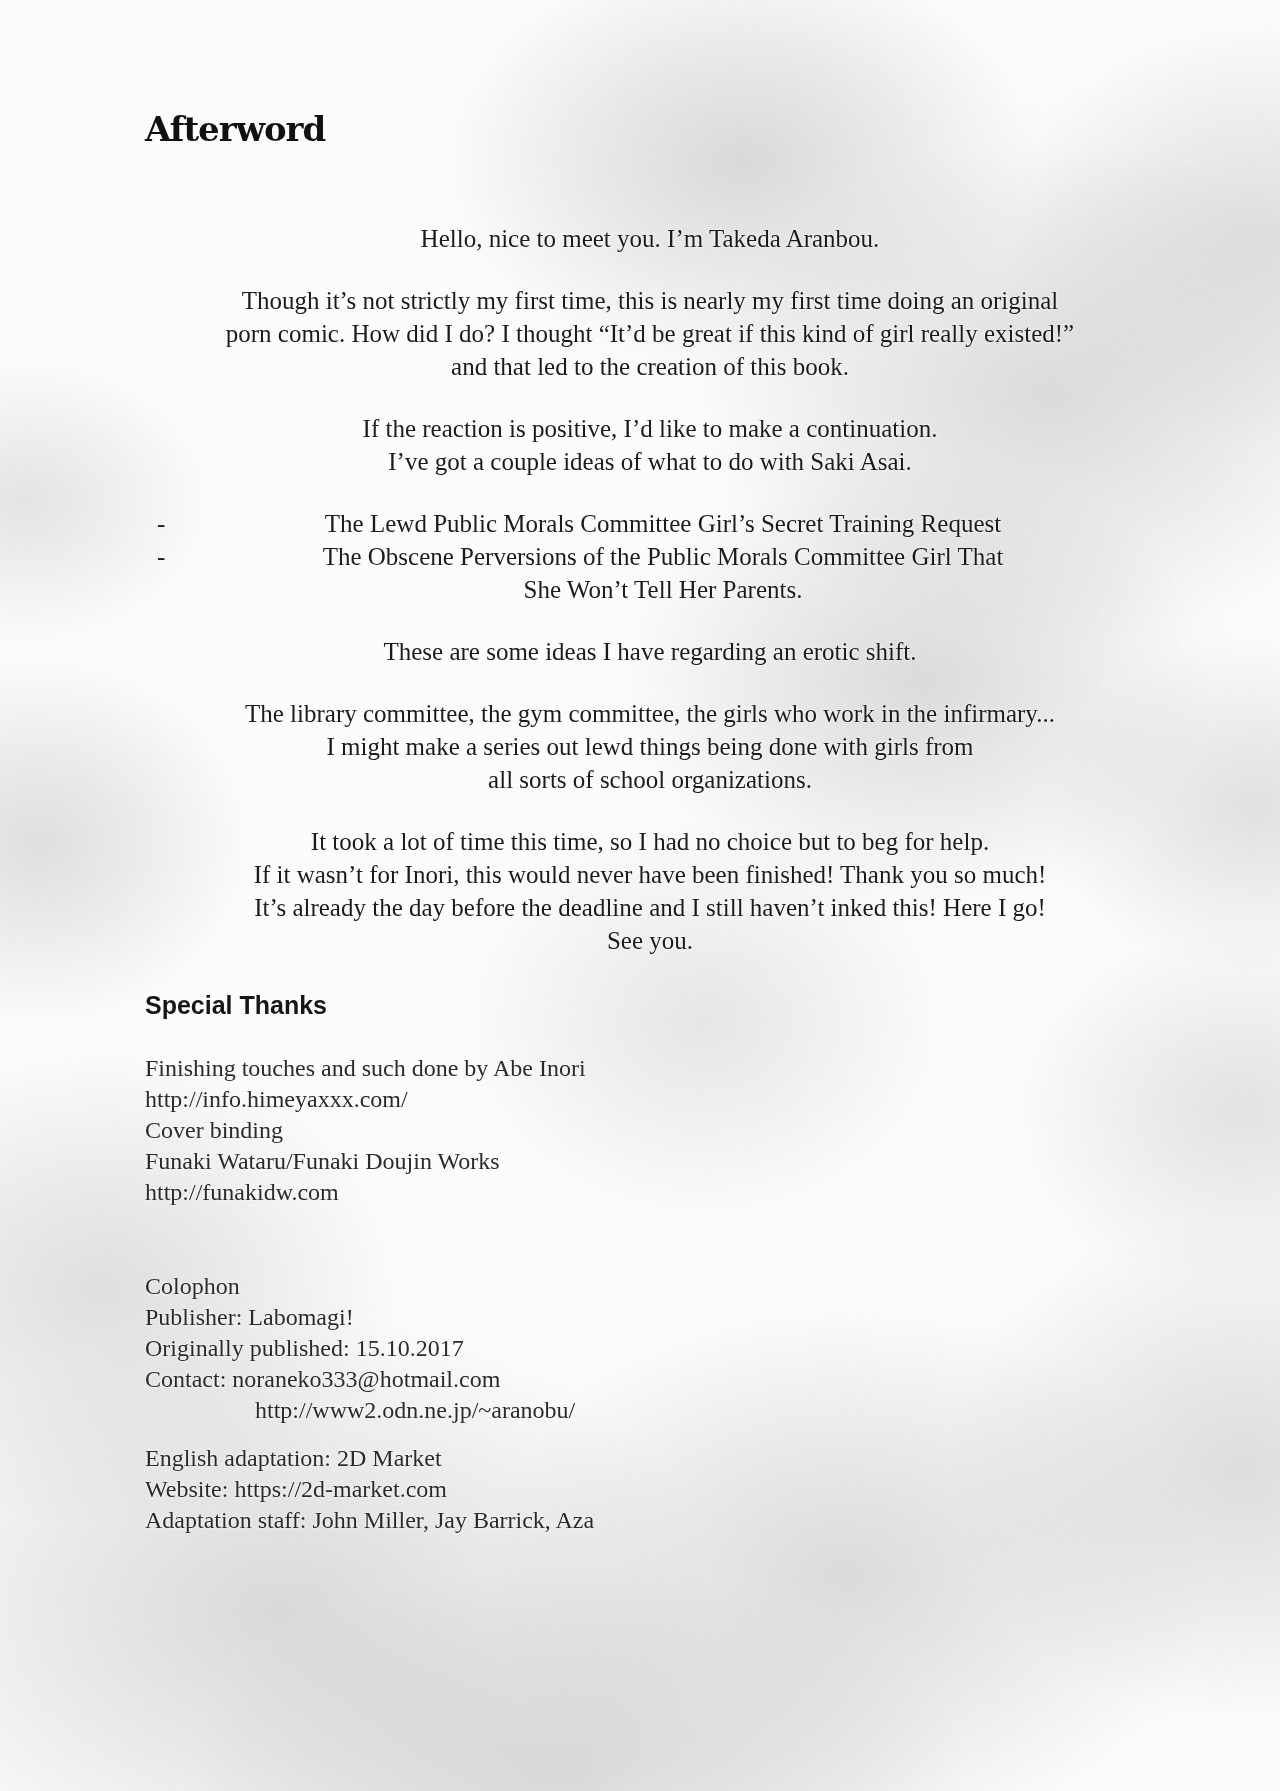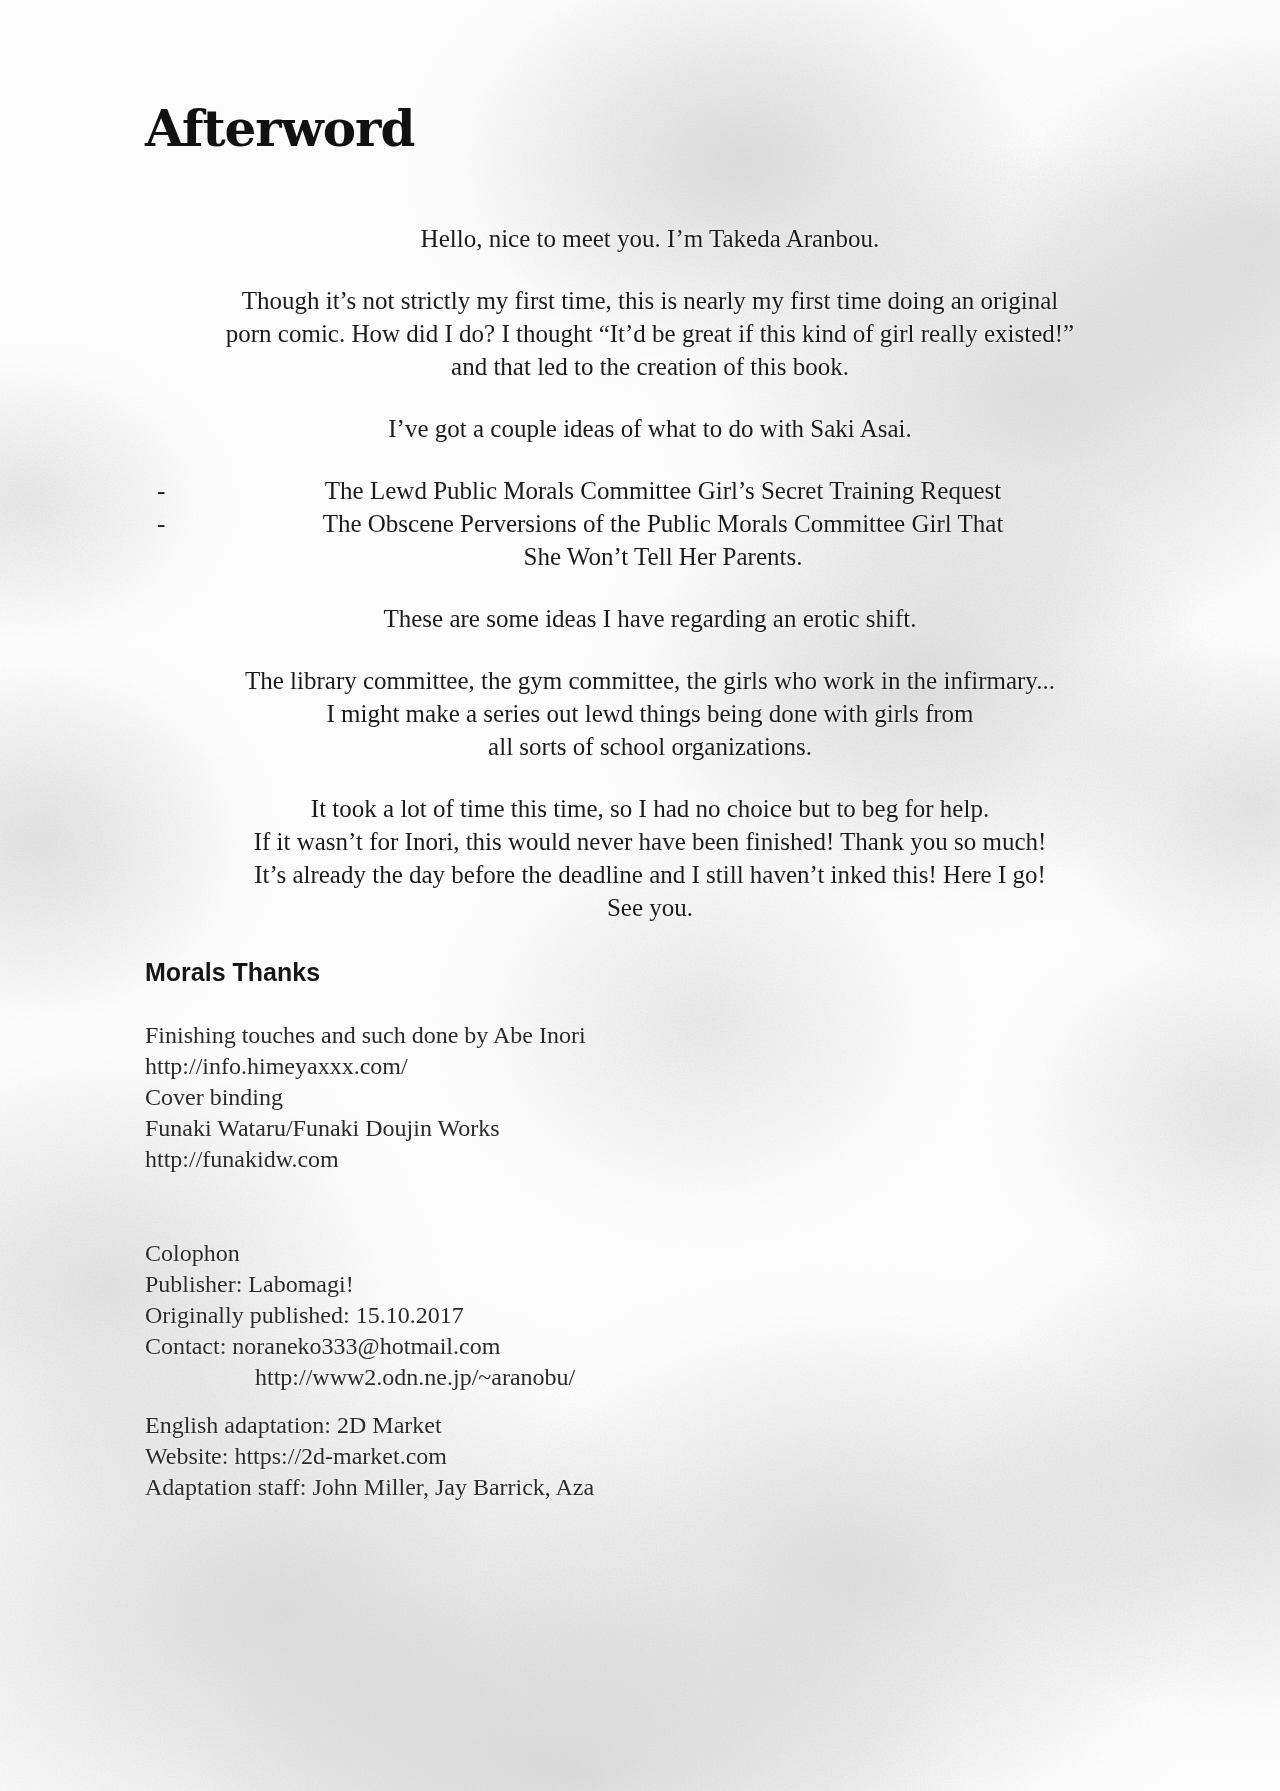--- a/index.html
+++ b/index.html
@@ -76,21 +76,21 @@
   .content {
     position: absolute;
     left: 145px;
     top: 102px;
     width: 1010px;
   }
 
   .title {
     font-family: "DejaVu Serif", serif;
     font-weight: 700;
-    font-size: 50px;
+    font-size: 34px;
     line-height: 54px;
     letter-spacing: -1px;
     margin: 0 0 66px 0;
     color: #111111;
   }
 
   .para, .ideas {
     font-family: "Liberation Serif", serif;
     font-size: 25px;
     line-height: 33px;
@@ -164,20 +164,21 @@
         <span class="ln">Hello, nice to meet you. I’m Takeda Aranbou.</span>
       </div>
 
     <div class="para">
         <span class="ln">Though it’s not strictly my first time, this is nearly my first time doing an original</span>
         <span class="ln">porn comic. How did I do? I thought “It’d be great if this kind of girl really existed!”</span>
         <span class="ln">and that led to the creation of this book.</span>
       </div>
 
     <div class="para">
+        <span class="ln">If the reaction is positive, I’d like to make a continuation.</span>
         <span class="ln">I’ve got a couple ideas of what to do with Saki Asai.</span>
       </div>
 
     <div class="ideas">
       <div class="idea-item">
         <span class="bullet">-</span>
         <div>
             <span class="ln">The Lewd Public Morals Committee Girl’s Secret Training Request</span>
           </div>
       </div>
@@ -202,21 +203,21 @@
 
 
     <div class="para">
         <span class="ln">It took a lot of time this time, so I had no choice but to beg for help.</span>
         <span class="ln">If it wasn’t for Inori, this would never have been finished! Thank you so much!</span>
         <span class="ln">It’s already the day before the deadline and I still haven’t inked this! Here I go!</span>
         <span class="ln">See you.</span>
       </div>
 
     <div class="sans">
-      <div class="section-heading">Morals Thanks</div>
+      <div class="section-heading">Special Thanks</div>
       <span class="sans-line">Finishing touches and such done by Abe Inori</span>
       <span class="sans-line">http://info.himeyaxxx.com/</span>
       <span class="sans-line">Cover binding</span>
       <span class="sans-line">Funaki Wataru/Funaki Doujin Works</span>
       <span class="sans-line">http://funakidw.com</span>
     </div>
 
     <div class="sans colophon-block">
       <span class="sans-line">Colophon</span>
       <span class="sans-line">Publisher: Labomagi!</span>

